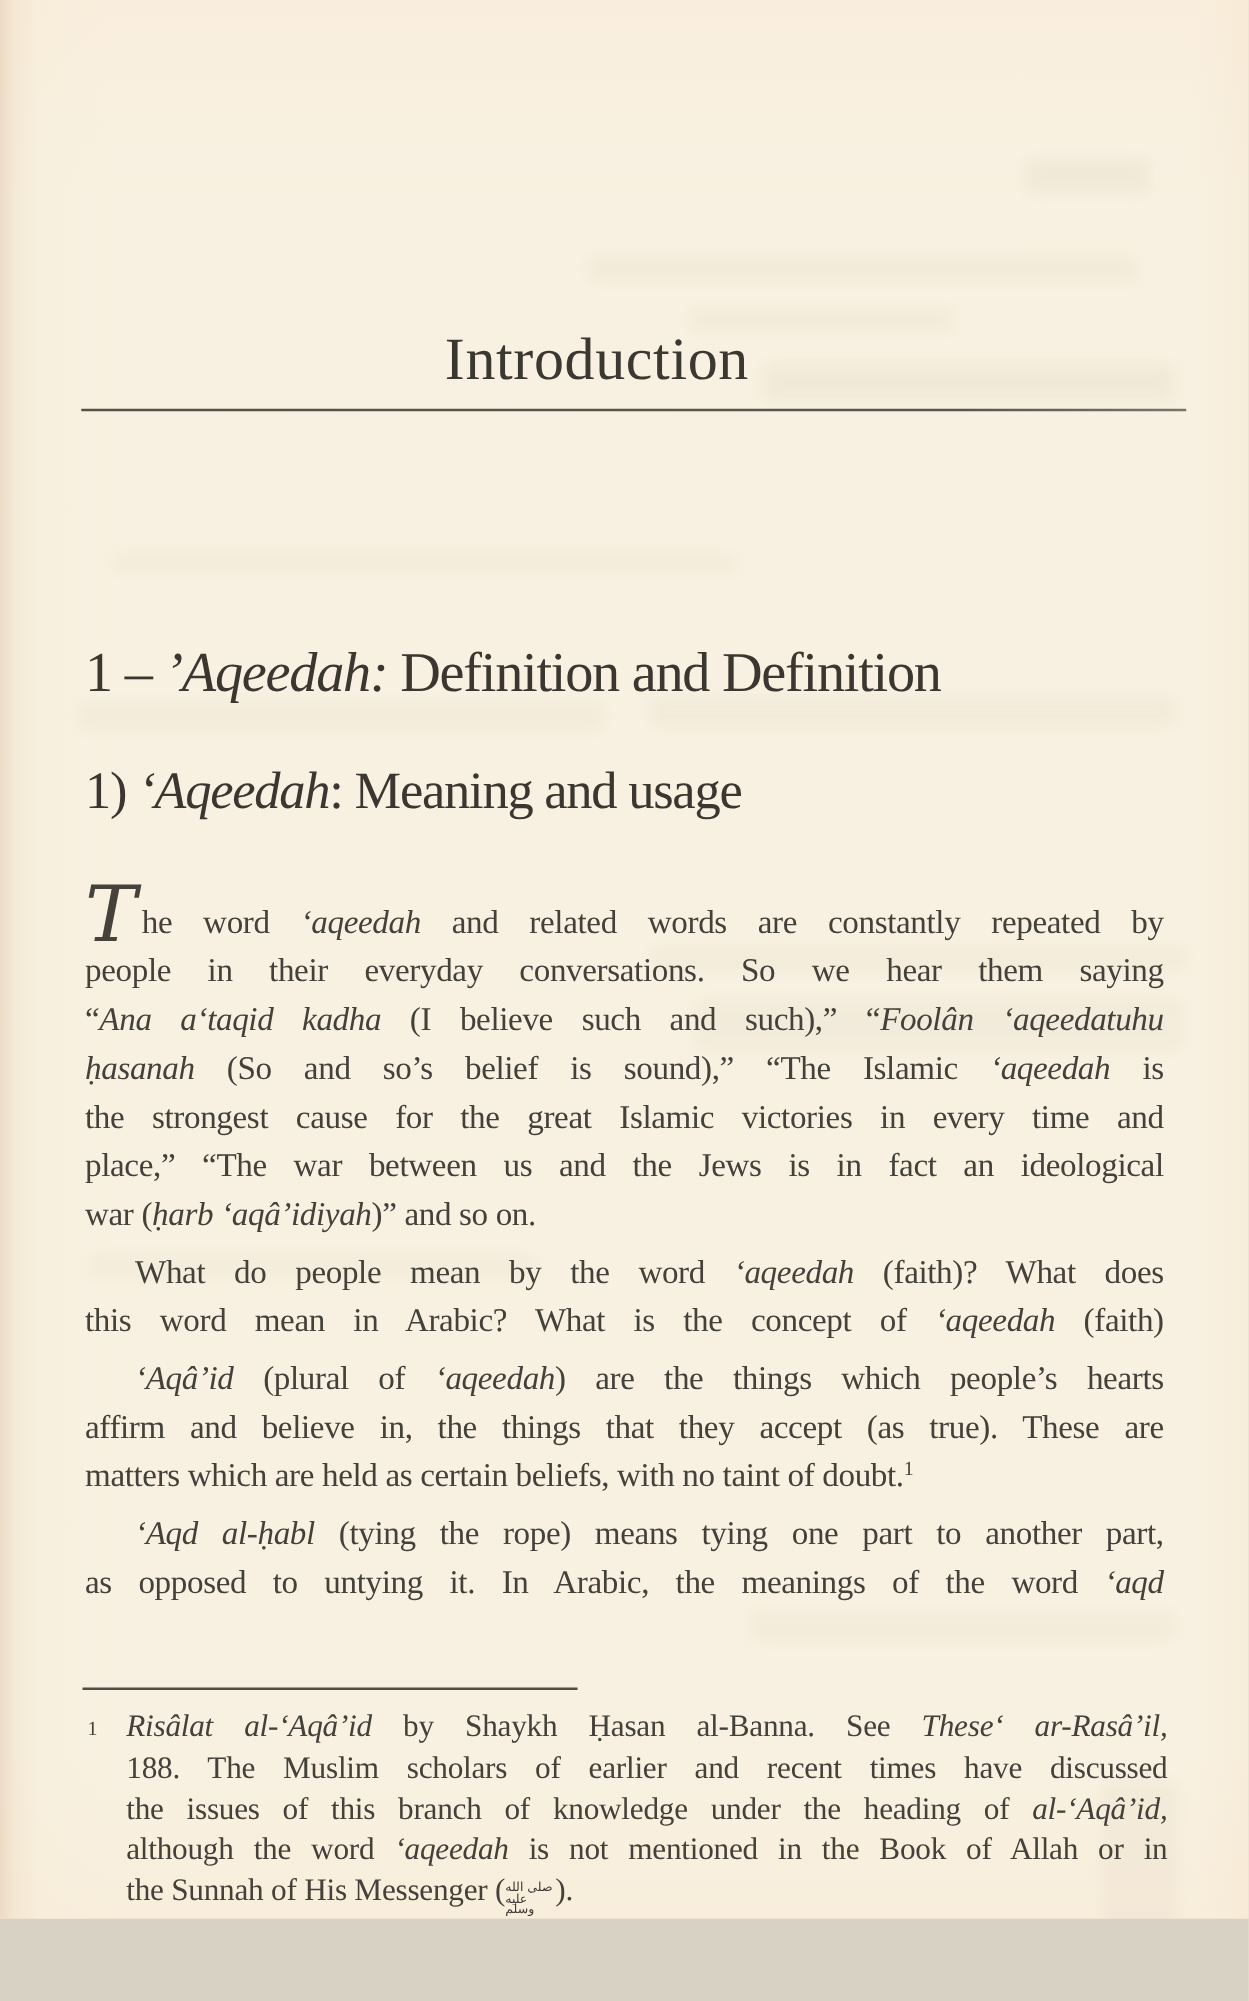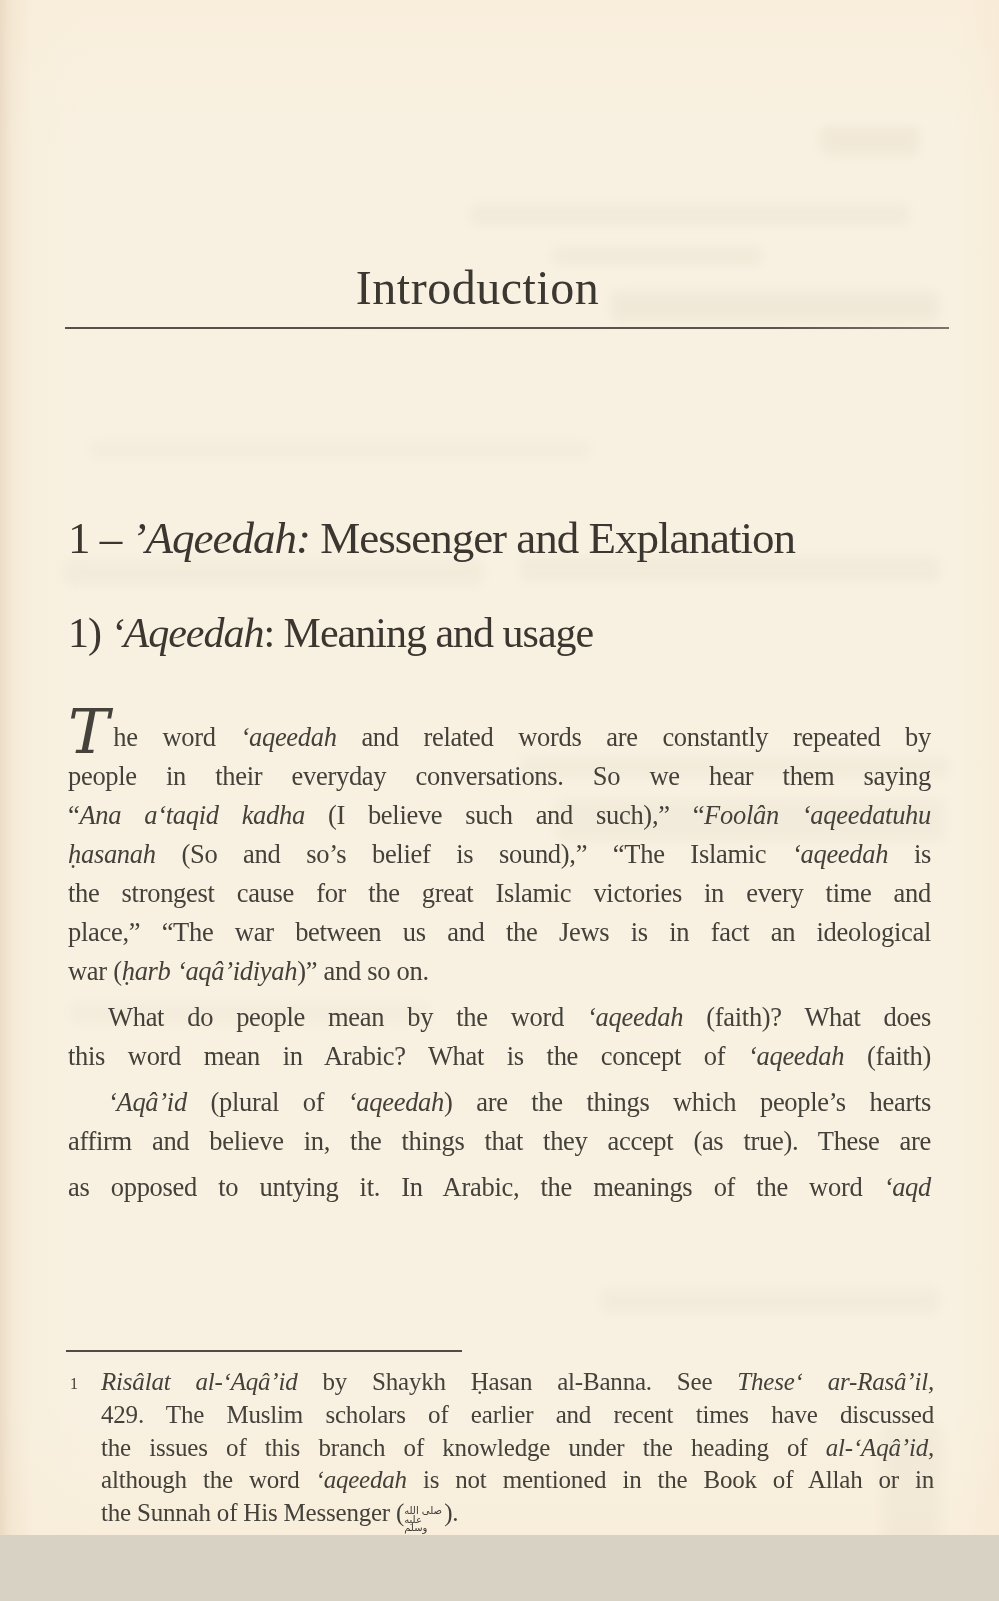--- a/index.html
+++ b/index.html
@@ -88,51 +88,53 @@
   <div class="smudge" style="left:520px;top:756px;width:430px;height:22px;opacity:.05;"></div>
   <div class="smudge" style="left:556px;top:798px;width:390px;height:44px;opacity:.05;"></div>
   <div class="smudge" style="left:70px;top:1002px;width:360px;height:22px;opacity:.04;"></div>
   <div class="smudge" style="left:600px;top:1288px;width:340px;height:26px;opacity:.05;"></div>
   <div class="smudge" style="left:882px;top:1424px;width:60px;height:130px;opacity:.05;"></div>
 
   <div class="title">Introduction</div>
 
   <div class="rule title-rule"></div>
 
-  <h1 class="h1" id="h1"><span>1 – </span><span class="it">’Aqeedah:</span><span> Messenger and Explanation</span></h1>
+  <h1 class="h1" id="h1"><span>1 – </span><span class="it">’Aqeedah:</span><span> Definition and Definition</span></h1>
 
   <h2 class="h2" id="h2"><span>1) </span><span class="it">‘Aqeedah</span><span>: Meaning and usage</span></h2>
 
   <div class="bodytext" id="bodytext">
       <div class="para">
         <div class="line j"><span class="dropcap">T</span><span>he word </span><span class="it">‘aqeedah</span><span> and related words are constantly repeated by</span></div>
         <div class="line j"><span>people in their everyday conversations. So we hear them saying</span></div>
         <div class="line j"><span>“</span><span class="it">Ana a‘taqid kadha</span><span> (I believe such and such),” “</span><span class="it">Foolân ‘aqeedatuhu</span></div>
         <div class="line j"><span class="it">ḥasanah</span><span> (So and so’s belief is sound),” “The Islamic </span><span class="it">‘aqeedah</span><span> is</span></div>
         <div class="line j"><span>the strongest cause for the great Islamic victories in every time and</span></div>
         <div class="line j"><span>place,” “The war between us and the Jews is in fact an ideological</span></div>
         <div class="line"><span>war (</span><span class="it">ḥarb ‘aqâ’idiyah</span><span>)” and so on.</span></div>
       </div>
       <div class="para">
         <div class="line j ind"><span>What do people mean by the word </span><span class="it">‘aqeedah</span><span> (faith)? What does</span></div>
         <div class="line j"><span>this word mean in Arabic? What is the concept of </span><span class="it">‘aqeedah</span><span> (faith)</span></div>
       </div>
       <div class="para">
         <div class="line j ind"><span class="it">‘Aqâ’id</span><span> (plural of </span><span class="it">‘aqeedah</span><span>) are the things which people’s hearts</span></div>
         <div class="line j"><span>affirm and believe in, the things that they accept (as true). These are</span></div>
+        <div class="line"><span>matters which are held as certain beliefs, with no taint of doubt.</span><span class="sup">1</span></div>
       </div>
       <div class="para">
+        <div class="line j ind"><span class="it">‘Aqd al-ḥabl</span><span> (tying the rope) means tying one part to another part,</span></div>
         <div class="line j"><span>as opposed to untying it. In Arabic, the meanings of the word </span><span class="it">‘aqd</span></div>
       </div>
     </div>
 
   <div class="rule fn-rule"></div>
 
   <div class="footnote" id="footnote">
     <span class="fn-marker">1</span>
   <div class="line j"><span class="it">Risâlat al-‘Aqâ’id</span><span> by Shaykh Ḥasan al-Banna. See </span><span class="it">These‘ ar-Rasâ’il,</span></div>
-      <div class="line j"><span>429. The Muslim scholars of earlier and recent times have discussed</span></div>
+      <div class="line j"><span>188. The Muslim scholars of earlier and recent times have discussed</span></div>
       <div class="line j"><span>the issues of this branch of knowledge under the heading of </span><span class="it">al-‘Aqâ’id,</span></div>
       <div class="line j"><span>although the word </span><span class="it">‘aqeedah</span><span> is not mentioned in the Book of Allah or in</span></div>
       <div class="line"><span>the Sunnah of His Messenger (</span><span class="saw" dir="rtl">صلى الله عليه وسلم</span><span>).</span></div>
     </div>
 
 </div>
 
 </body></html>

